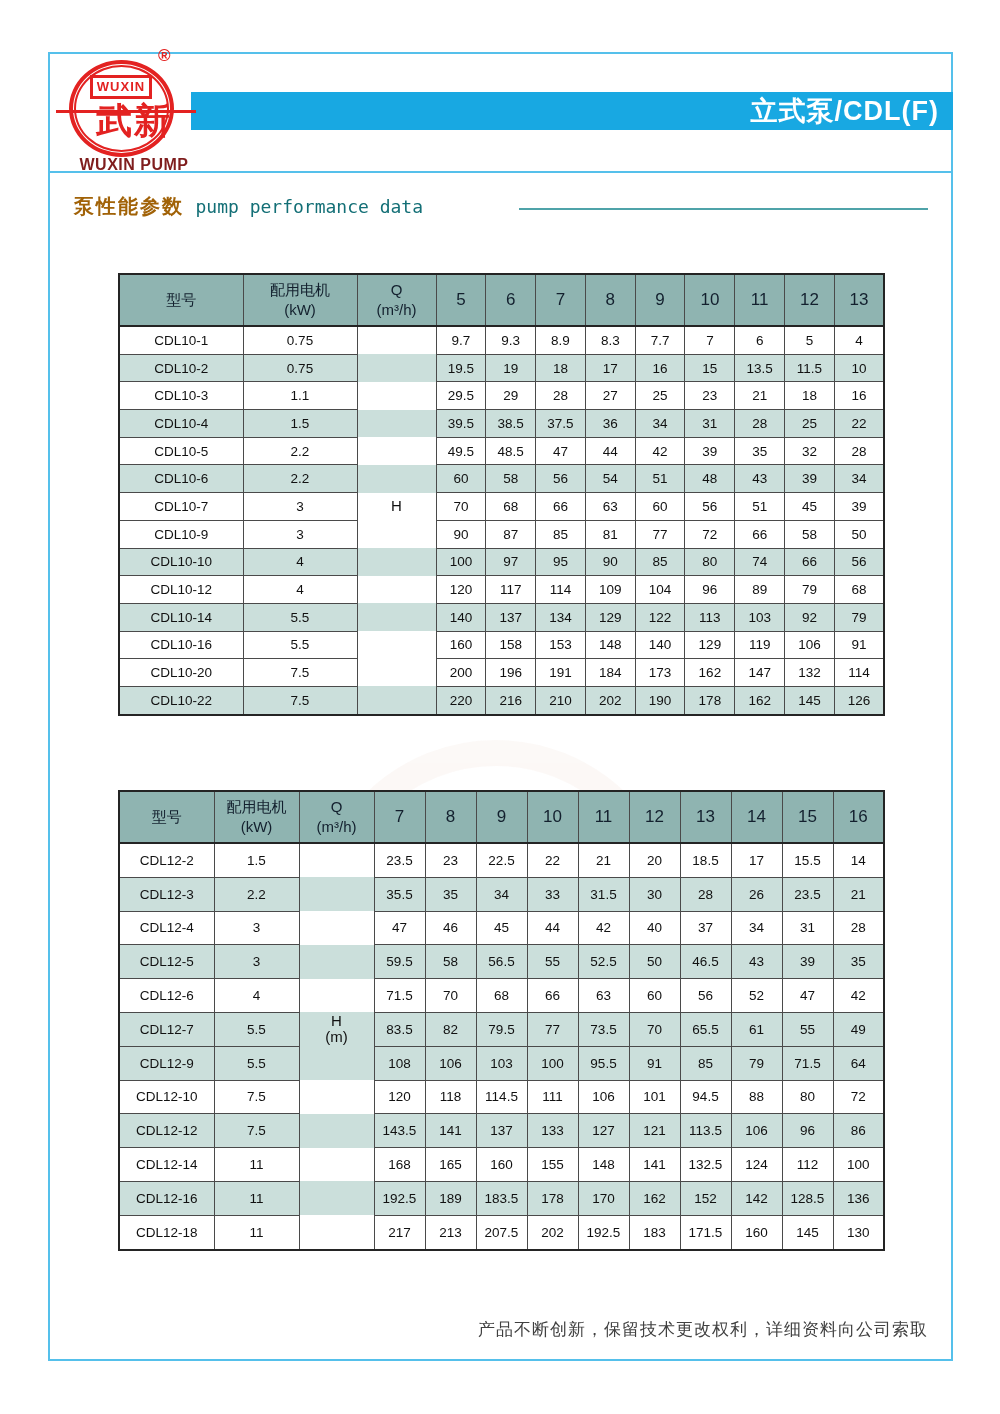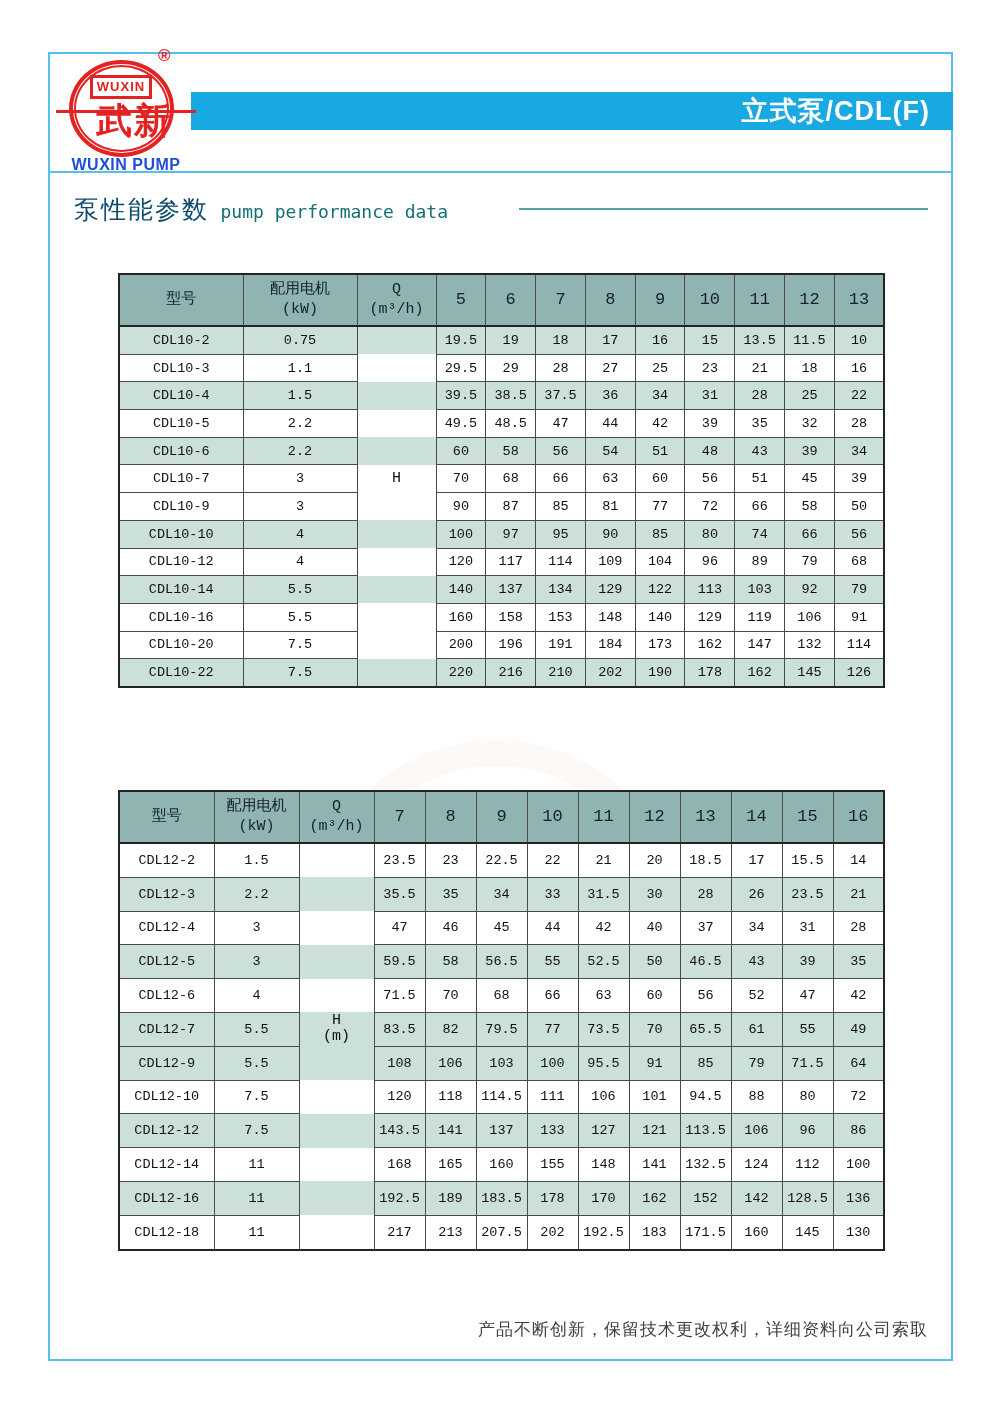--- a/index.html
+++ b/index.html
@@ -9,21 +9,21 @@
   }
   
   .frame{
     position:absolute;left:48px;top:52px;width:905px;height:1309px;
     border:2px solid #55C0EB;box-sizing:border-box;
   }
   
   .banner{
     position:absolute;left:191px;top:92px;width:762px;height:38px;box-sizing:border-box;
     background:#18A8E2;color:#ffffff;font-size:27px;font-weight:bold;
-    text-align:right;line-height:38px;padding-right:23px;letter-spacing:1px;
+    text-align:right;line-height:38px;padding-right:14px;letter-spacing:1px;
   }
   
   .logo{position:absolute;left:56px;top:44px;width:152px;height:136px;}
   .logo .circle{
     position:absolute;left:13px;top:16px;width:97px;height:89px;
     border:4px solid #E32221;border-radius:50%;background:#ffffff;
   }
   .logo .circle::after{
     content:"";position:absolute;left:1px;top:1px;right:1px;bottom:1px;
     border:2px solid #E32221;border-radius:50%;
@@ -35,40 +35,40 @@
     text-align:center;line-height:18px;letter-spacing:1px;box-sizing:content-box;
   }
   .logo .wuxin-cn{
     position:absolute;left:16px;top:53px;width:92px;text-align:center;
     color:#E32221;font-weight:bold;font-size:36px;line-height:48px;letter-spacing:2px;
     font-family:"Liberation Serif",serif;
     margin-left:16px;
   }
   .logo .reg{position:absolute;left:102px;top:2px;color:#E32221;font-size:17px;font-weight:bold;}
   .logo .caption{
-    position:absolute;left:0;top:112px;width:140px;text-align:center;
-    color:#1d4ed8;font-weight:bold;font-size:16px;letter-spacing:0.5px;
+    position:absolute;left:8px;top:112px;width:140px;text-align:center;
+    color:#7f1d1d;font-weight:bold;font-size:16px;letter-spacing:0.5px;
   }
   
   .divider{position:absolute;left:48px;top:171px;width:905px;height:2px;background:#55C0EB;}
   
   .section{position:absolute;left:74px;top:193px;white-space:nowrap;}
-  .section .cn{color:#0c4a6e;font-size:25px;font-weight:400;letter-spacing:2px;}
+  .section .cn{color:#a16207;font-size:20px;font-weight:700;letter-spacing:2px;}
   .section .en{color:#136F76;font-size:18px;font-family:"DejaVu Sans Mono",monospace;margin-left:7px;}
   .title-line{position:absolute;left:519px;top:208px;width:409px;height:2px;background:#4FA3A9;}
   
   .wm{position:absolute;left:250px;top:680px;width:460px;height:460px;opacity:0.05;pointer-events:none;}
   .wm .ring{position:absolute;left:60px;top:60px;width:320px;height:320px;border:26px solid #cc8866;border-radius:50%;}
   .wm .wm-text{position:absolute;left:0;top:190px;width:460px;text-align:center;font-size:56px;font-weight:bold;color:#cc8866;transform:rotate(-18deg);}
   
   .tblwrap{position:absolute;left:118px;}
   .tblwrap.w1{top:273px;}
   .tblwrap.w2{top:790px;}
   table{border-collapse:collapse;table-layout:fixed;width:765px;
-    font-family:Liberation Mono, monospace;border:2px solid #242424;}
+    font-family:Liberation Sans, sans-serif;border:2px solid #242424;}
   th,td{border:1px solid #4a4a4a;text-align:center;padding:0;overflow:hidden;}
   thead th{
     background:#8FB4B1;height:50px;font-weight:normal;color:#13202e;
     border-bottom:2px solid #242424;white-space:pre-line;line-height:20px;font-size:15px;
   }
   thead th.hdr-num{font-size:17px;line-height:50px;}
   tbody td{font-size:13.5px;color:#111111;background:#ffffff;}
   .t1 tbody td{height:26.7px;}
   .t2 tbody td{height:32.8px;}
   tr.stripe td{background:#CBDFDB;}
@@ -140,20 +140,34 @@
           <th class="hdr-num">7</th>
           <th class="hdr-num">8</th>
           <th class="hdr-num">9</th>
           <th class="hdr-num">10</th>
           <th class="hdr-num">11</th>
           <th class="hdr-num">12</th>
           <th class="hdr-num">13</th>
         </tr>
       </thead>
       <tbody>
+        <tr>
+          <td class="model">CDL10-1</td>
+          <td class="kw">0.75</td>
+          <td class="q"></td>
+          <td class="val">9.7</td>
+          <td class="val">9.3</td>
+          <td class="val">8.9</td>
+          <td class="val">8.3</td>
+          <td class="val">7.7</td>
+          <td class="val">7</td>
+          <td class="val">6</td>
+          <td class="val">5</td>
+          <td class="val">4</td>
+        </tr>
         <tr class="stripe">
           <td class="model">CDL10-2</td>
           <td class="kw">0.75</td>
           <td class="q"></td>
           <td class="val">19.5</td>
           <td class="val">19</td>
           <td class="val">18</td>
           <td class="val">17</td>
           <td class="val">16</td>
           <td class="val">15</td>

